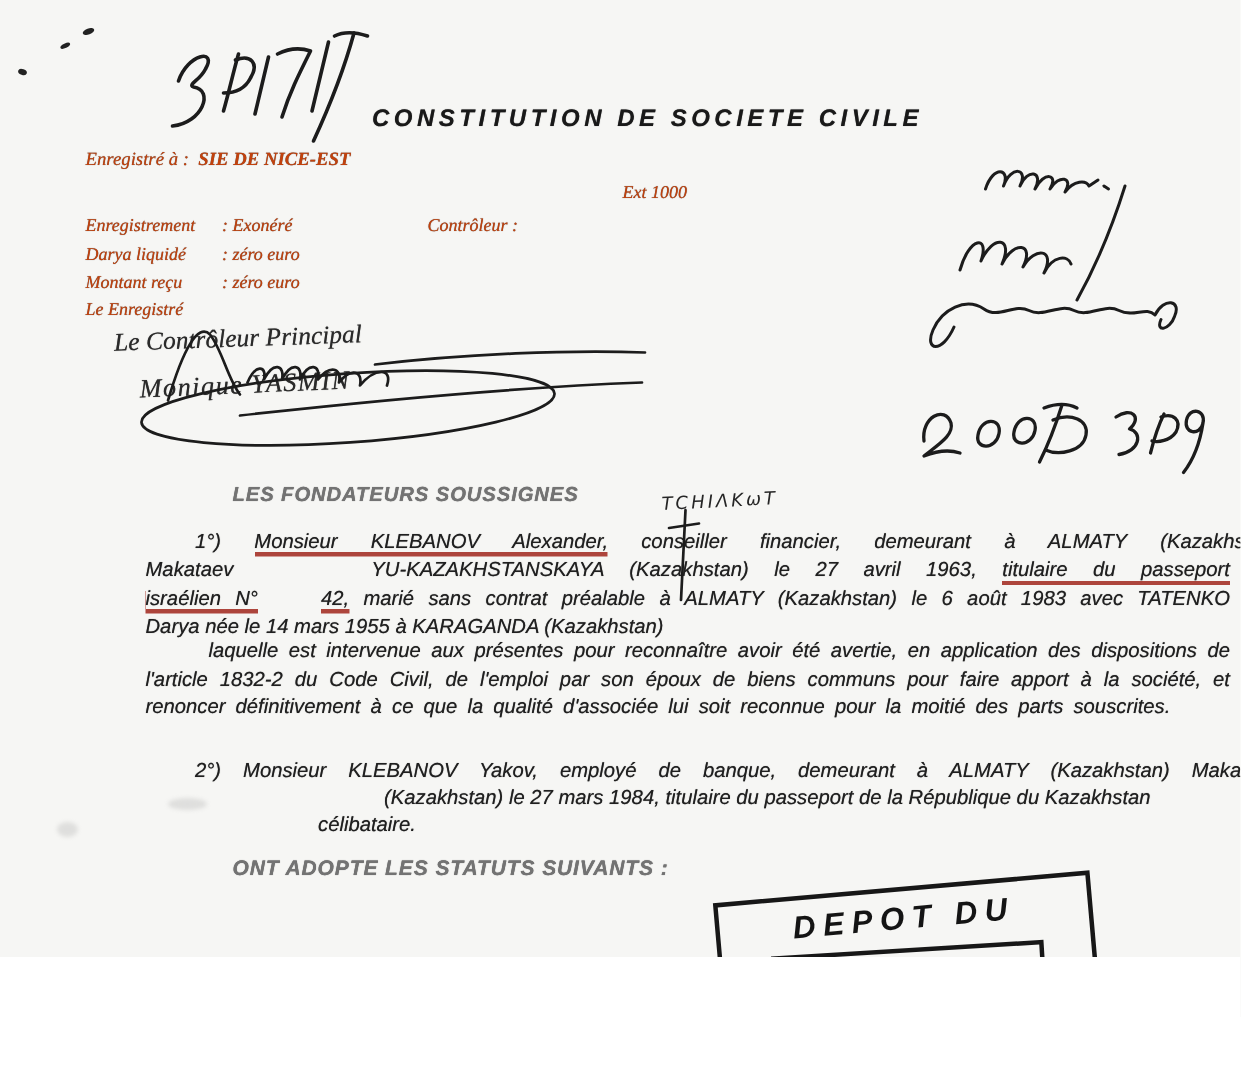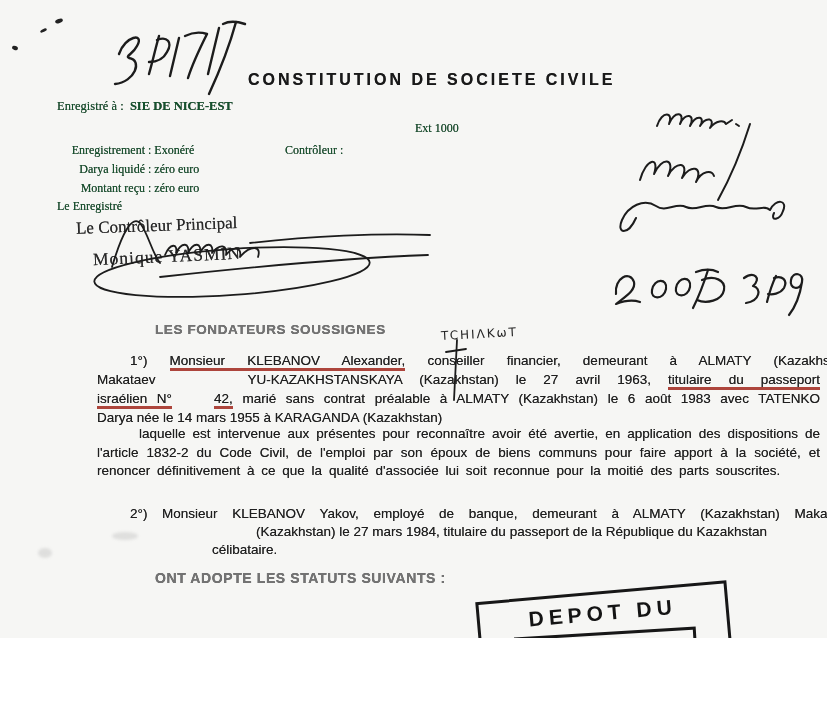--- a/index.html
+++ b/index.html
@@ -3,33 +3,34 @@
 <meta charset="utf-8">
 <style>
   html,body{margin:0;padding:0;}
   .page{
     position:relative;
     width:827px;height:638px;
     background:#f6f6f4;
     overflow:hidden;
     font-family:"Liberation Sans",sans-serif;
     color:#1d1d1d;
+    font-style:italic;
   }
   .abs{position:absolute;}
   .typed{text-shadow:0 0 .5px rgba(25,25,25,.75);}
   
   .doc-title{
     left:248px;top:71px;
     font-size:16px;font-weight:bold;letter-spacing:3px;
     color:#191919;white-space:nowrap;
   }
   
-  .reg{font-family:"Liberation Serif",serif;font-size:12px;color:#14532d;white-space:nowrap;}
+  .reg{font-family:"Liberation Serif",serif;font-size:12px;color:#c2410c;white-space:nowrap;}
   .reg b{font-weight:600;}
-  .reg-label{display:inline-block;width:88px;text-align:right;}
+  .reg-label{display:inline-block;width:88px;}
   
   .ctrl{
     font-family:"Liberation Serif",serif;color:#2a2a2a;white-space:nowrap;
   }
   
   .bl{
     left:97px;width:723px;
     font-size:13.5px;line-height:17px;color:#1f1f1f;
     white-space:nowrap;
   }

